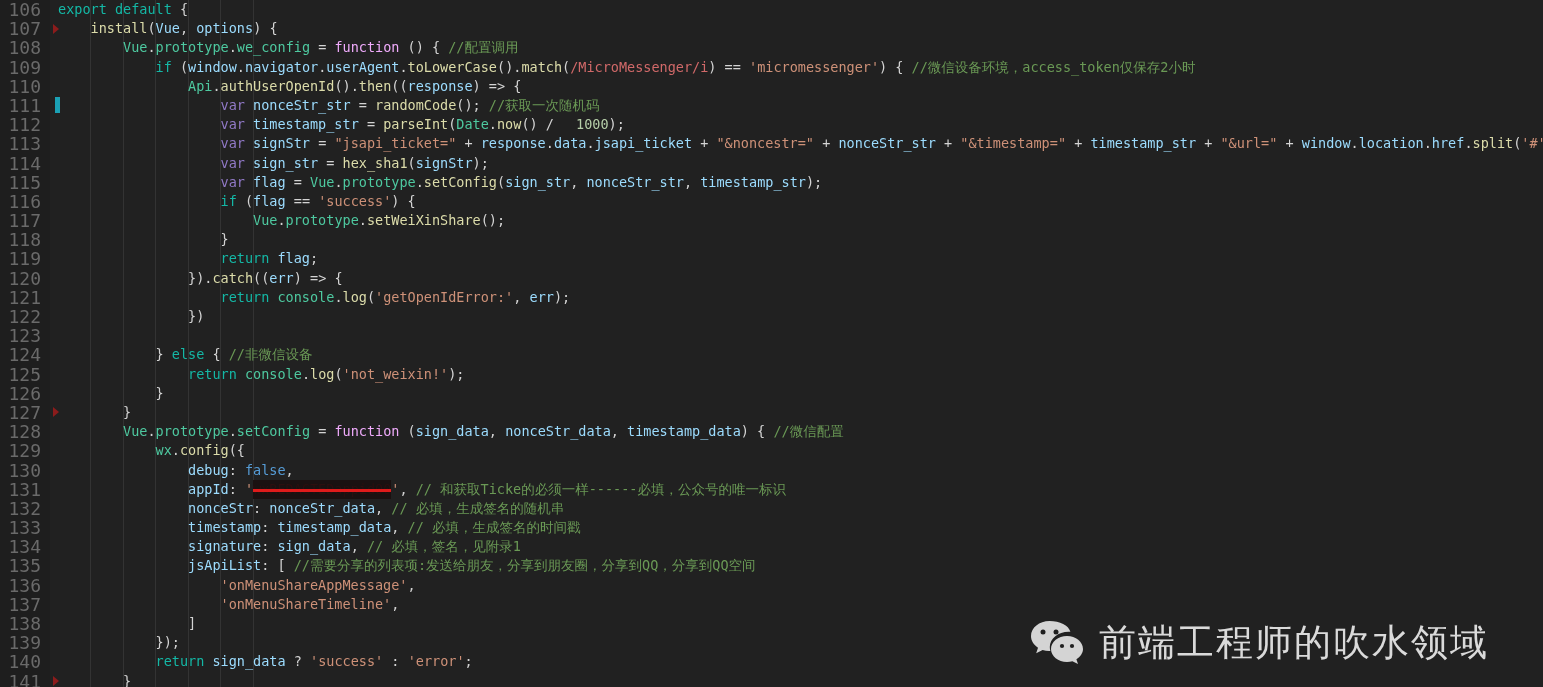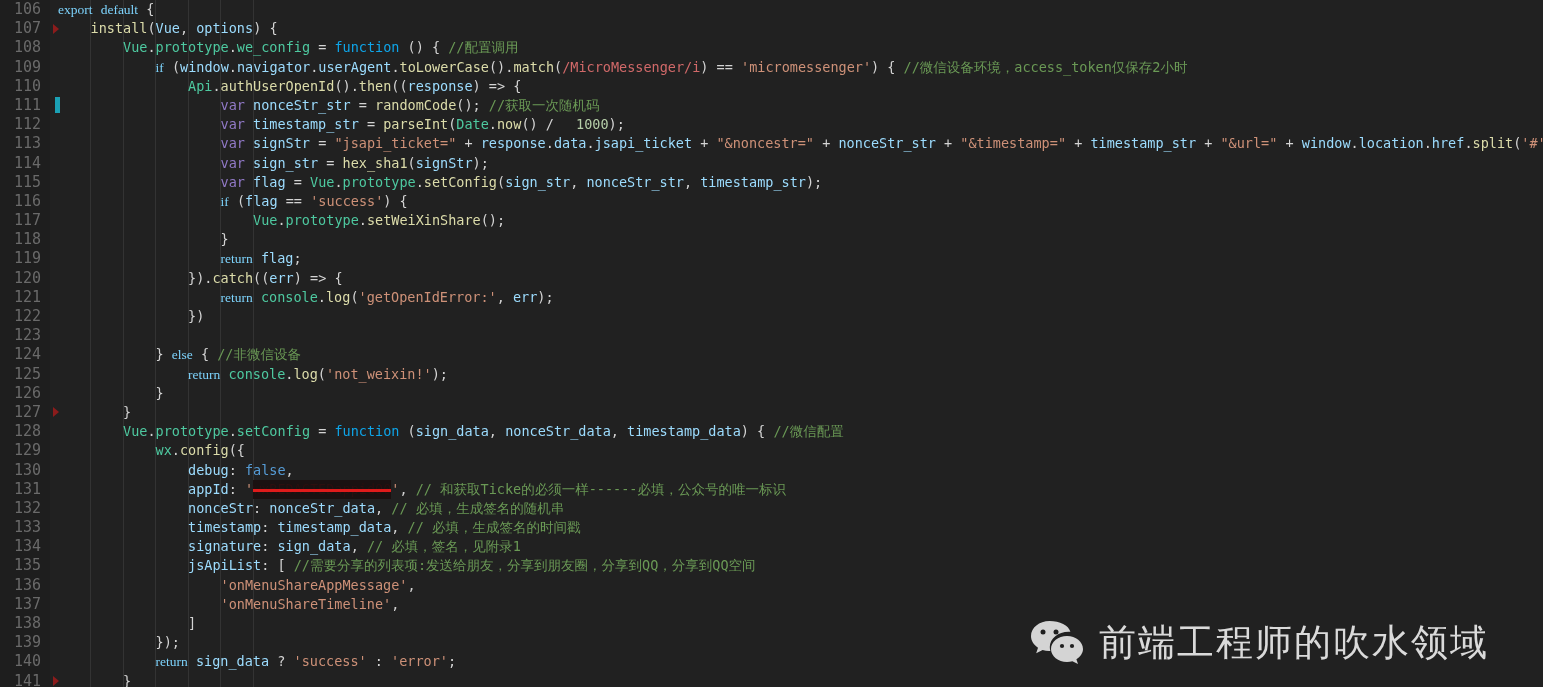--- a/index.html
+++ b/index.html
@@ -29,21 +29,21 @@
     background: #1e1e1e;
     z-index: 3;
   }
   .gutter-row {
     position: relative;
     height: 19.2px;
     line-height: 19.2px;
     text-align: right;
     padding-right: 9px;
     color: #6a6a6a;
-    font-size: 15px;
+    font-size: 18px;
     box-sizing: border-box;
     white-space: pre;
   }
   .fold-marker {
     position: absolute;
     right: -9px;
     top: 4.5px;
     width: 0; height: 0;
     border-left: 6px solid #8c1c1c;
     border-top: 5px solid transparent;
@@ -84,23 +84,23 @@
     z-index: 2;
   }
   .code-row {
     height: 19.2px;
     line-height: 19.2px;
     white-space: pre;
     padding-left: 8px;
   }
 
   
-  .t-kw       { color: #7dd3fc; font-family: Liberation Serif, serif; }   
+  .t-kw       { color: #14b8a6; }   
   .t-var      { color: #9179c7; }   
-  .t-fn       { color: #0ea5e9; }   
+  .t-fn       { color: #f0abfc; }   
   .t-id       { color: #9cdcfe; }   
   .t-call     { color: #4ec9a0; }   
   .t-meth     { color: #dcdcaa; }   
   .t-str      { color: #ce9178; }   
   .t-regex    { color: #d16969; }   
   .t-num      { color: #b5cea8; margin-left: 14px; }   
   .t-cmt      { color: #6a9955; }   
   .t-punc     { color: #d4d4d4; }   
   .t-op       { color: #d4d4d4; }   
   .t-bool     { color: #569cd6; }   

